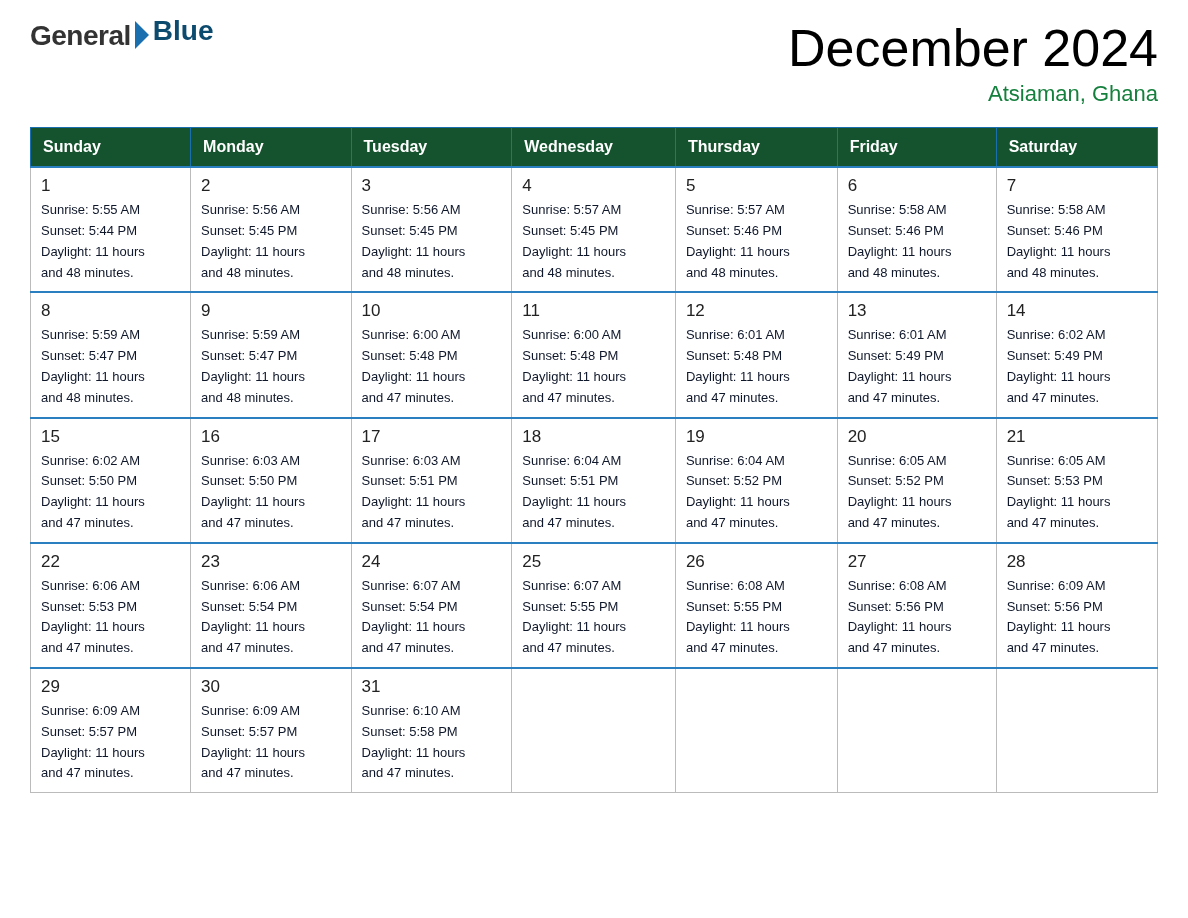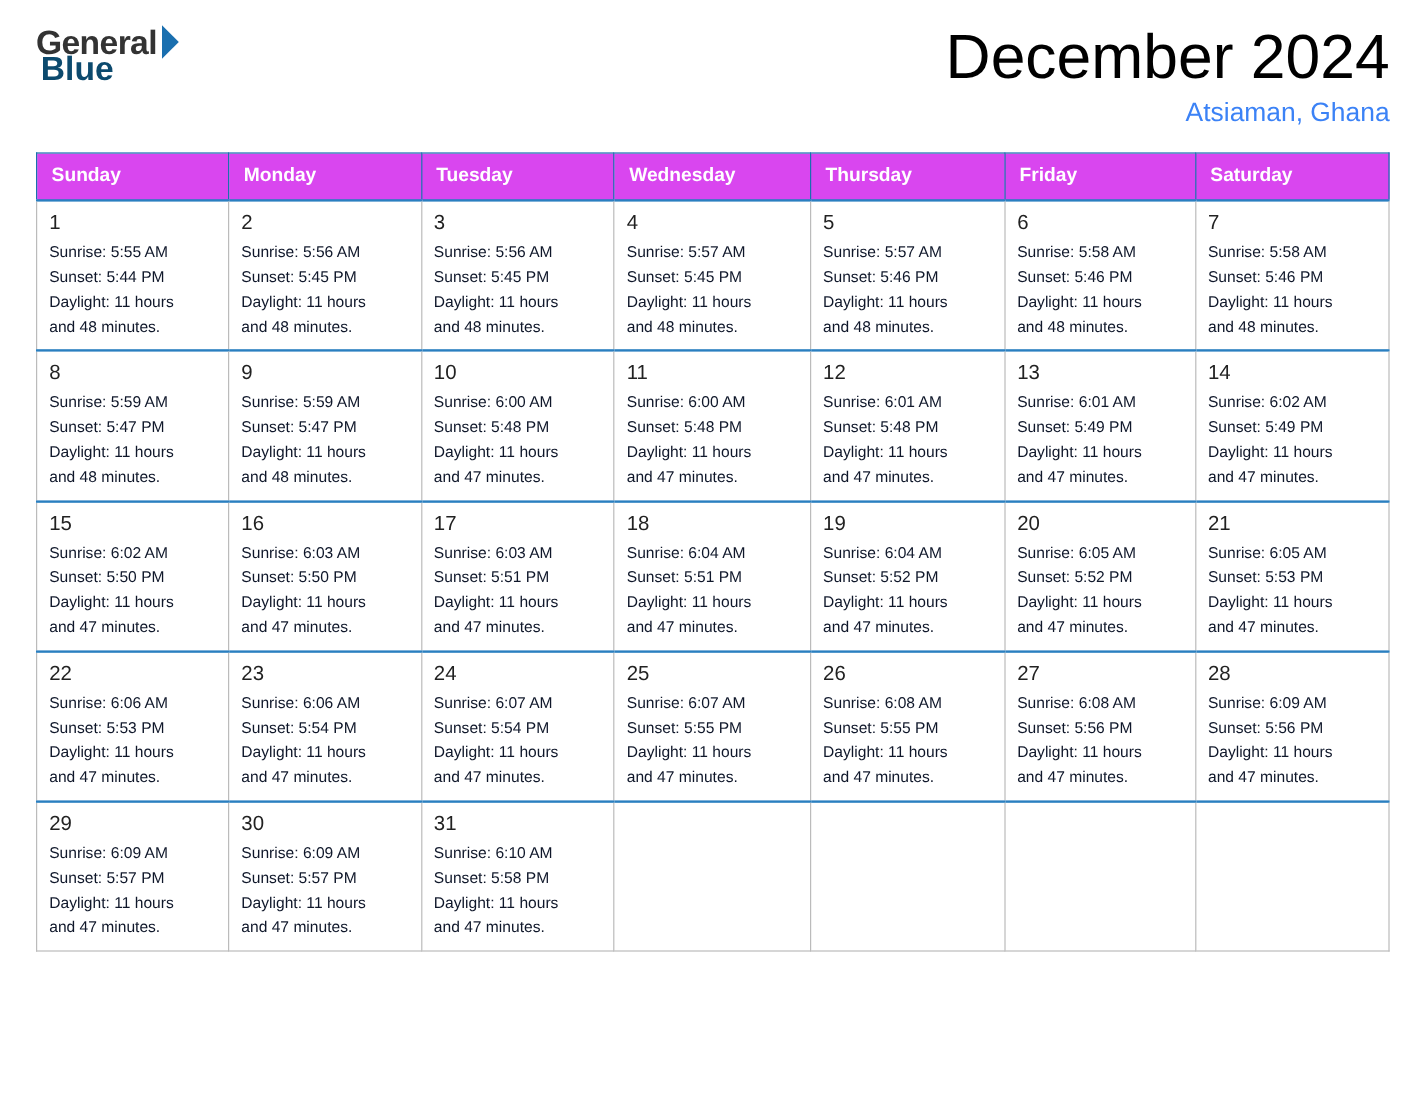--- a/index.html
+++ b/index.html
@@ -42,30 +42,30 @@
       text-align: right;
     }
     .month-title {
       font-size: 52px;
       font-weight: 300;
       color: #000000;
       line-height: 1.1;
     }
     .location {
       font-size: 22px;
-      color: #3b82f6;
+      color: #15803d;
       margin-top: 4px;
     }
     .calendar {
       width: 100%;
       border-collapse: collapse;
       border: 1px solid #aaa;
     }
     .calendar th {
-      background: #d946ef;
+      background: #14532d;
       color: white;
       font-size: 16px;
       font-weight: 600;
       padding: 10px 12px;
       text-align: left;
       border: 1px solid #1a6faf;
     }
     .calendar td {
       vertical-align: top;
       padding: 8px 10px;
@@ -92,21 +92,21 @@
     .day-info {
       font-size: 13px;
       line-height: 1.6;
       color: #0f172a;
     }
     .empty-cell {
       background: #fff;
     }
     .logo-wrapper {
       display: flex;
-      flex-direction: column;
+      flex-direction: row;
     }
     .logo-line1 {
       display: flex;
       align-items: center;
     }
     .logo-line2 {
       display: flex;
       align-items: center;
       margin-top: -6px;
     }

